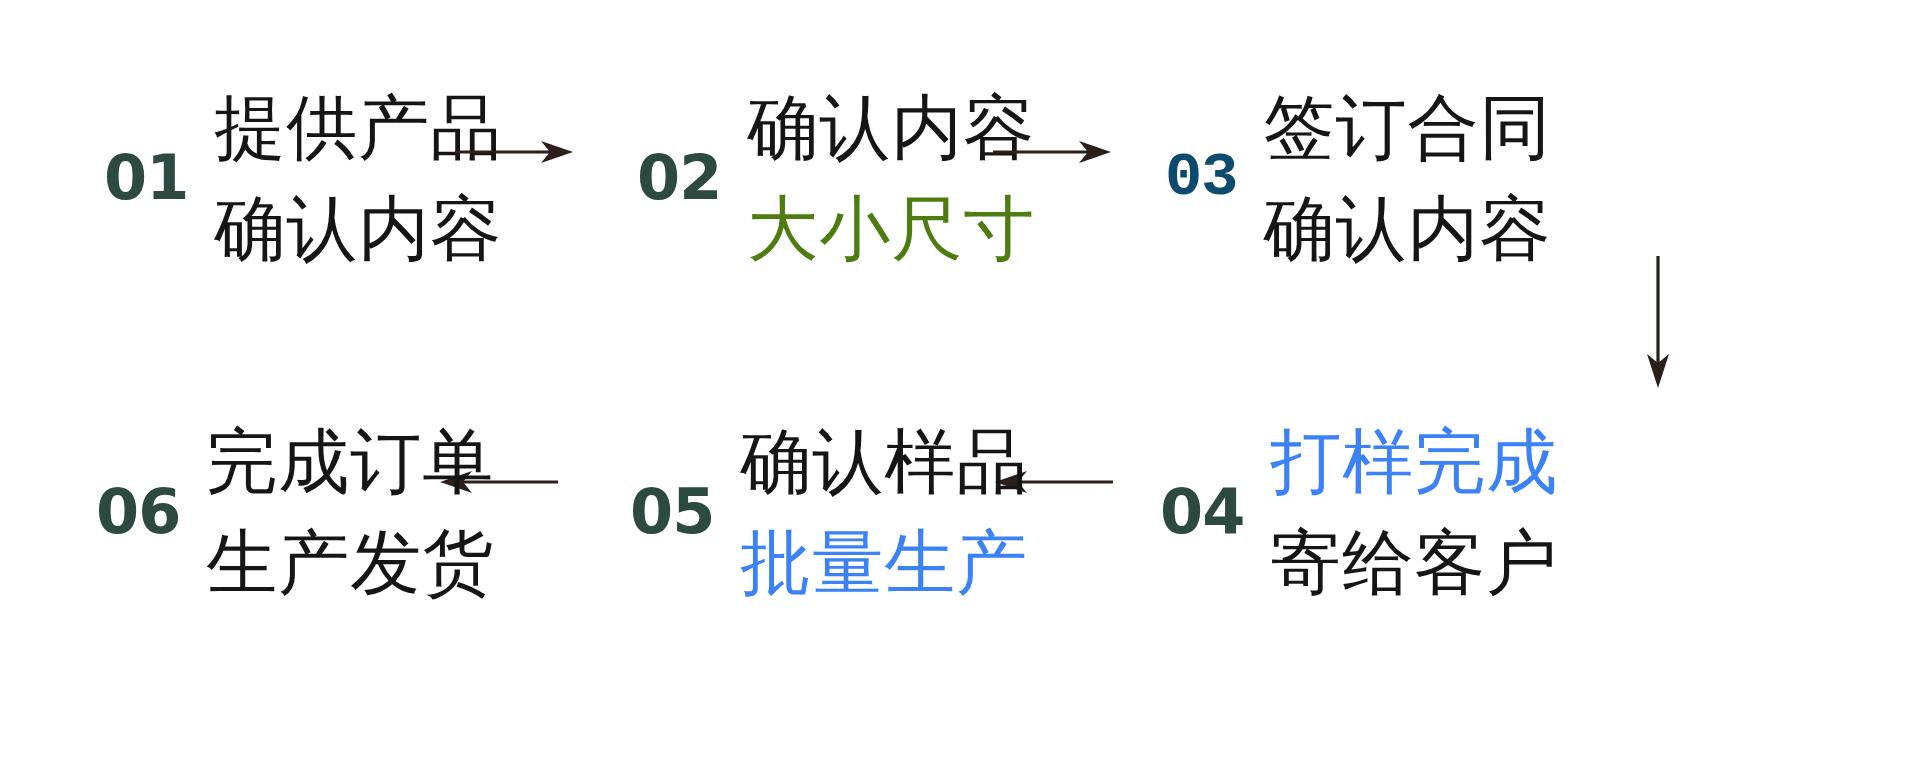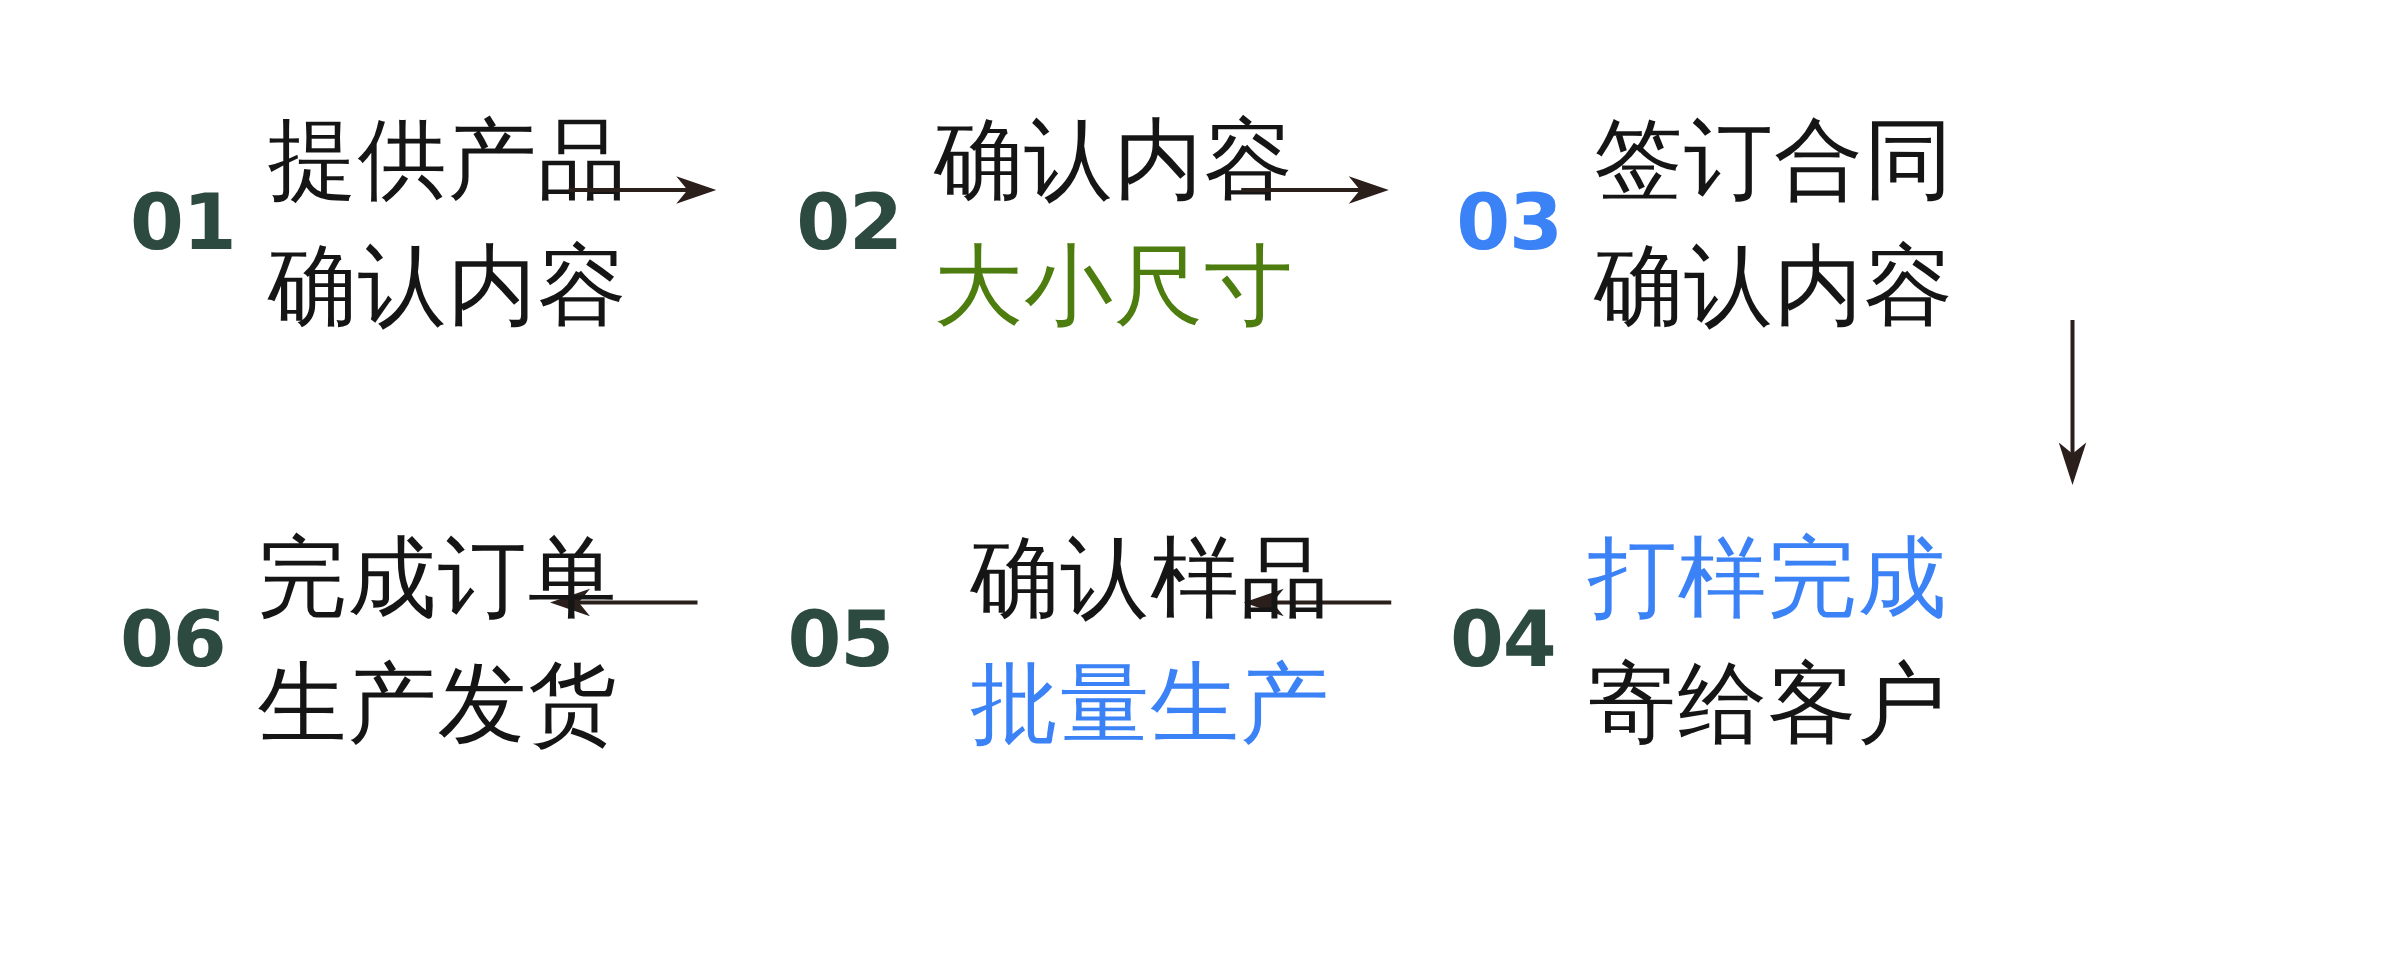--- a/index.html
+++ b/index.html
@@ -68,21 +68,21 @@
     overflow: visible;
   }
 
   
   #step-01 { left: 104px;  top: 78px; }
   #step-02 { left: 637px;  top: 78px; }
   #step-03 { left: 1165px; top: 78px; }
 
   
   #step-06 { left: 96px;   top: 412px; }
-  #step-05 { left: 630px;  top: 412px; gap: 36px; }
+  #step-05 { left: 630px;  top: 412px; }
   #step-04 { left: 1160px; top: 412px; }
 
   
   #arrow-1-2 { left: 455px;  top: 132px; }
   #arrow-2-3 { left: 993px;  top: 132px; }
   #arrow-3-4 { left: 1638px; top: 256px; }
   #arrow-4-5 { left: 995px;  top: 462px; }
   #arrow-5-6 { left: 440px;  top: 462px; }
 </style>
 </head>
@@ -114,21 +114,21 @@
   </div>
 
   <div class="arrow" id="arrow-2-3">
     <svg width="118" height="40" viewBox="0 0 118 40" aria-hidden="true">
       <line x1="0" y1="20" x2="100" y2="20" stroke="#2b1f1c" stroke-width="3.2"></line>
       <path d="M 118 20 L 86 9 L 95 20 L 86 31 Z" fill="#2b1f1c"></path>
     </svg>
   </div>
 
   <div class="step" id="step-03">
-    <span class="step-number" style="color: #3b82f6;">03</span>
+    <span class="step-number" style="color: #0c4a6e; font-family: Liberation Mono, monospace;">03</span>
     <span class="step-label">
       <span class="step-line" style="color: rgb(21, 21, 21);">签订合同</span>
       <span class="step-line" style="color: rgb(21, 21, 21);">确认内容</span>
     </span>
   </div>
 
   <div class="arrow" id="arrow-3-4">
     <svg width="40" height="132" viewBox="0 0 40 132" aria-hidden="true">
       <line x1="20" y1="0" x2="20" y2="108" stroke="#2b1f1c" stroke-width="3.2"></line>
       <path d="M 20 132 L 9 98 L 20 107 L 31 98 Z" fill="#2b1f1c"></path>

